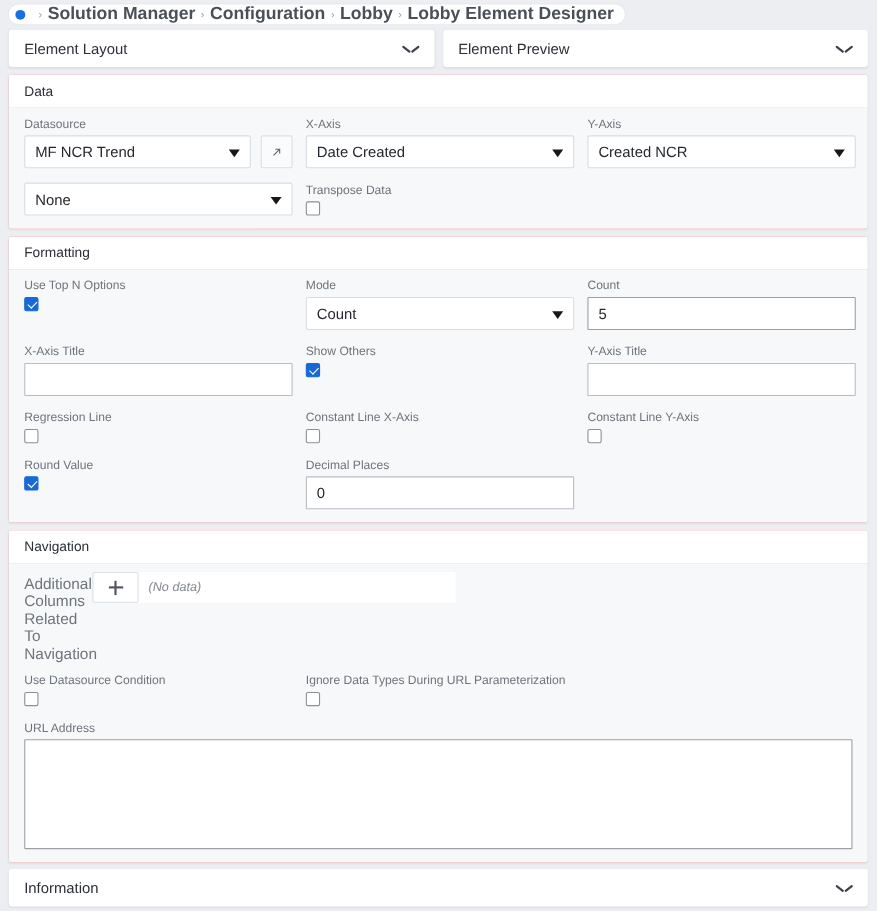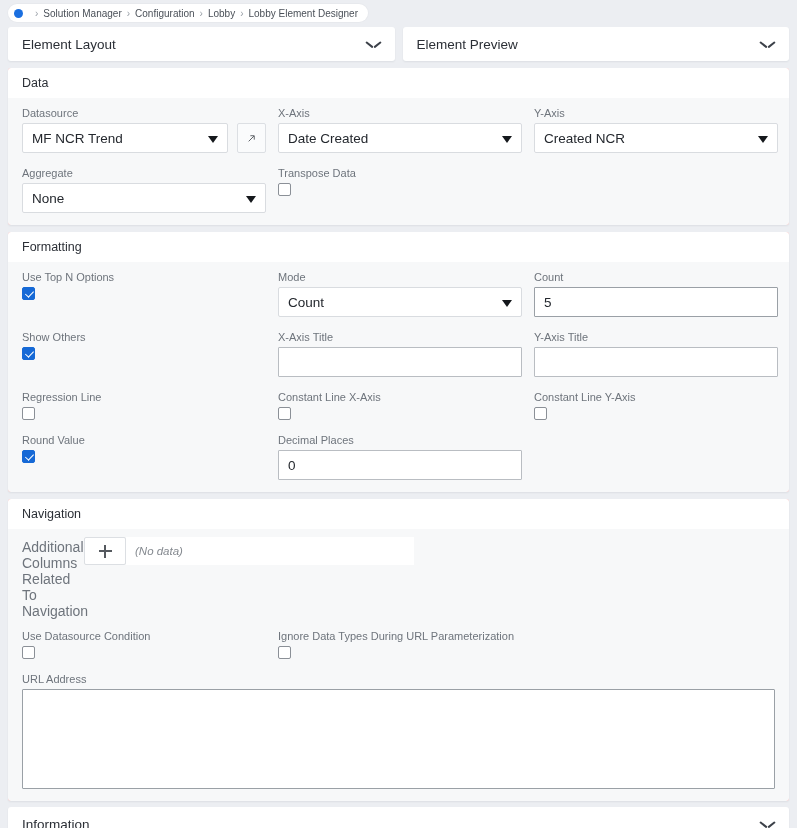--- a/index.html
+++ b/index.html
@@ -14,21 +14,21 @@
 
   
   .crumbbar { height: 22px; display: flex; align-items: center; padding-top: 4px; }
   .crumb-pill {
     background: #ffffff; border-radius: 11px; height: 18px;
     display: flex; align-items: center; padding: 0 10px 0 6px;
     box-shadow: 0 0 0 1px rgba(0,0,0,0.02);
   }
   .crumb-dot { width: 9px; height: 9px; border-radius: 50%; background: #1a6fe0; margin-right: 7px; flex: none; }
   .crumb-sep { color: #9aa0a8; font-size: 10px; margin: 0 5px; }
-  .crumb-item { font-size: 10px; color: #4a5058; white-space: nowrap; }
+  .crumb-item { font-size: 16px; color: #4a5058; white-space: nowrap; font-weight: bold; }
   .crumb-item.last { color: #4a5058; }
 
   
   .toprow { display: flex; gap: 8px; margin-top: 5px; }
   .collapsecard {
     background: #ffffff; border-radius: 3px; height: 34px;
     display: flex; align-items: center; justify-content: space-between;
     padding: 0 14px; box-shadow: 0 1px 2px rgba(16,24,40,0.07);
   }
   .collapsecard.half { width: 50%; }
@@ -185,21 +185,20 @@
             <span>Created NCR</span>
             <span class="caret"></span>
           </div>
         </div>
       </div>
 
       <div class="rowgap"></div>
 
       <div class="grid">
         <div class="cell">
-          <div class="lbl">Aggregate</div>
           <div class="sel w-agg">
             <span>None</span>
             <span class="caret"></span>
           </div>
         </div>
         <div class="cell">
           <div class="lbl">Transpose Data</div>
           <div class="cbx"></div>
         </div>
       </div>
@@ -228,28 +227,28 @@
           <div class="inp">
             <span>5</span>
           </div>
         </div>
       </div>
 
       <div class="rowgap"></div>
 
       <div class="grid">
         <div class="cell">
-          <div class="lbl">Show Others</div>
-          <div class="cbx on"></div>
-        </div>
-        <div class="cell">
           <div class="lbl">X-Axis Title</div>
           <div class="inp light">
             <span></span>
           </div>
+        </div>
+        <div class="cell">
+          <div class="lbl">Show Others</div>
+          <div class="cbx on"></div>
         </div>
         <div class="cell">
           <div class="lbl">Y-Axis Title</div>
           <div class="inp light">
             <span></span>
           </div>
         </div>
       </div>
 
       <div class="rowgap"></div>

